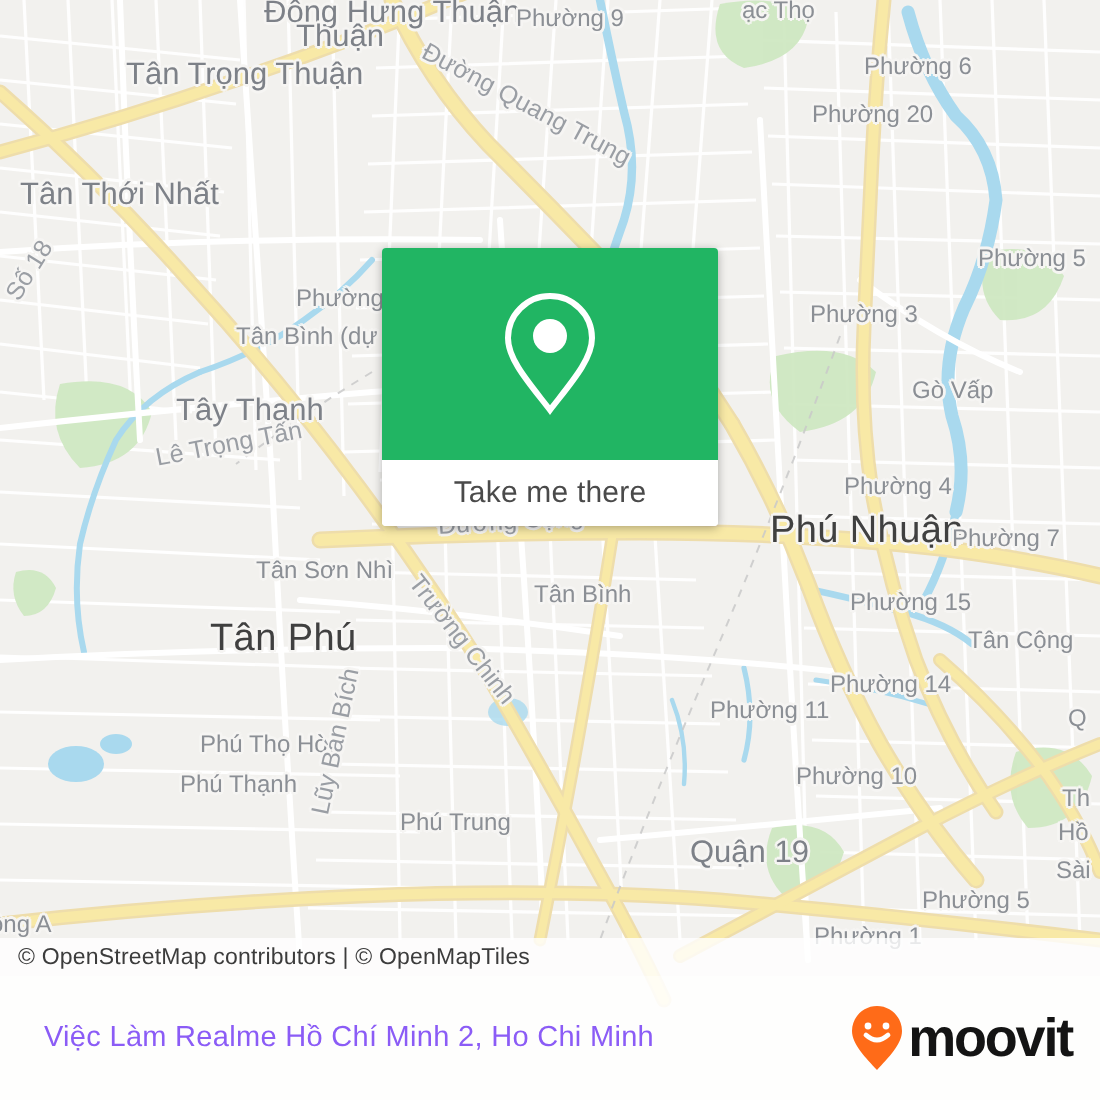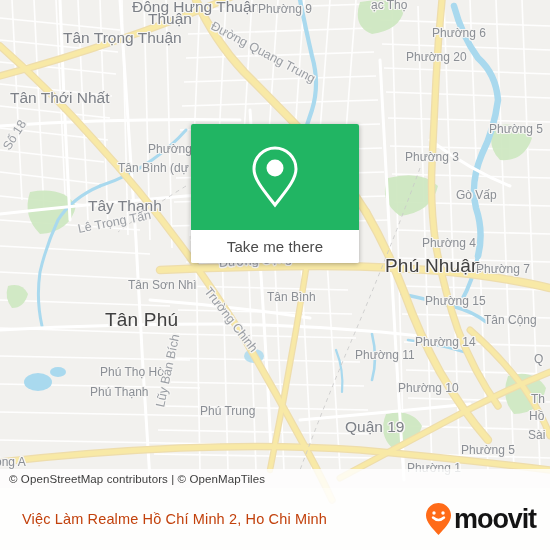--- a/index.html
+++ b/index.html
@@ -53,21 +53,21 @@
     display:flex;align-items:center;
   }
   #attrib .txt{font-size:11.5px;color:#3c3c3c;padding-left:9px;letter-spacing:.1px;}
 
   
   #footer{
     position:absolute;left:0;top:488px;width:550px;height:62px;
     background:rgba(255,255,255,.88);
     display:flex;align-items:center;justify-content:space-between;
   }
-  #footer .title{font-size:14.5px;color:#c2410c;padding-left:22px;letter-spacing:.15px;}
+  #footer .title{font-size:14.5px;color:#8b5cf6;padding-left:22px;letter-spacing:.15px;}
   #brand{display:flex;align-items:center;padding-right:14px;}
   #brand .word{font-size:27px;font-weight:bold;color:#141414;letter-spacing:-1.1px;line-height:1;}
 </style>
 </head>
 <body>
 
 <div id="app">
 
   <div id="map">
     <svg width="550" height="550" viewBox="0 0 550 550">

